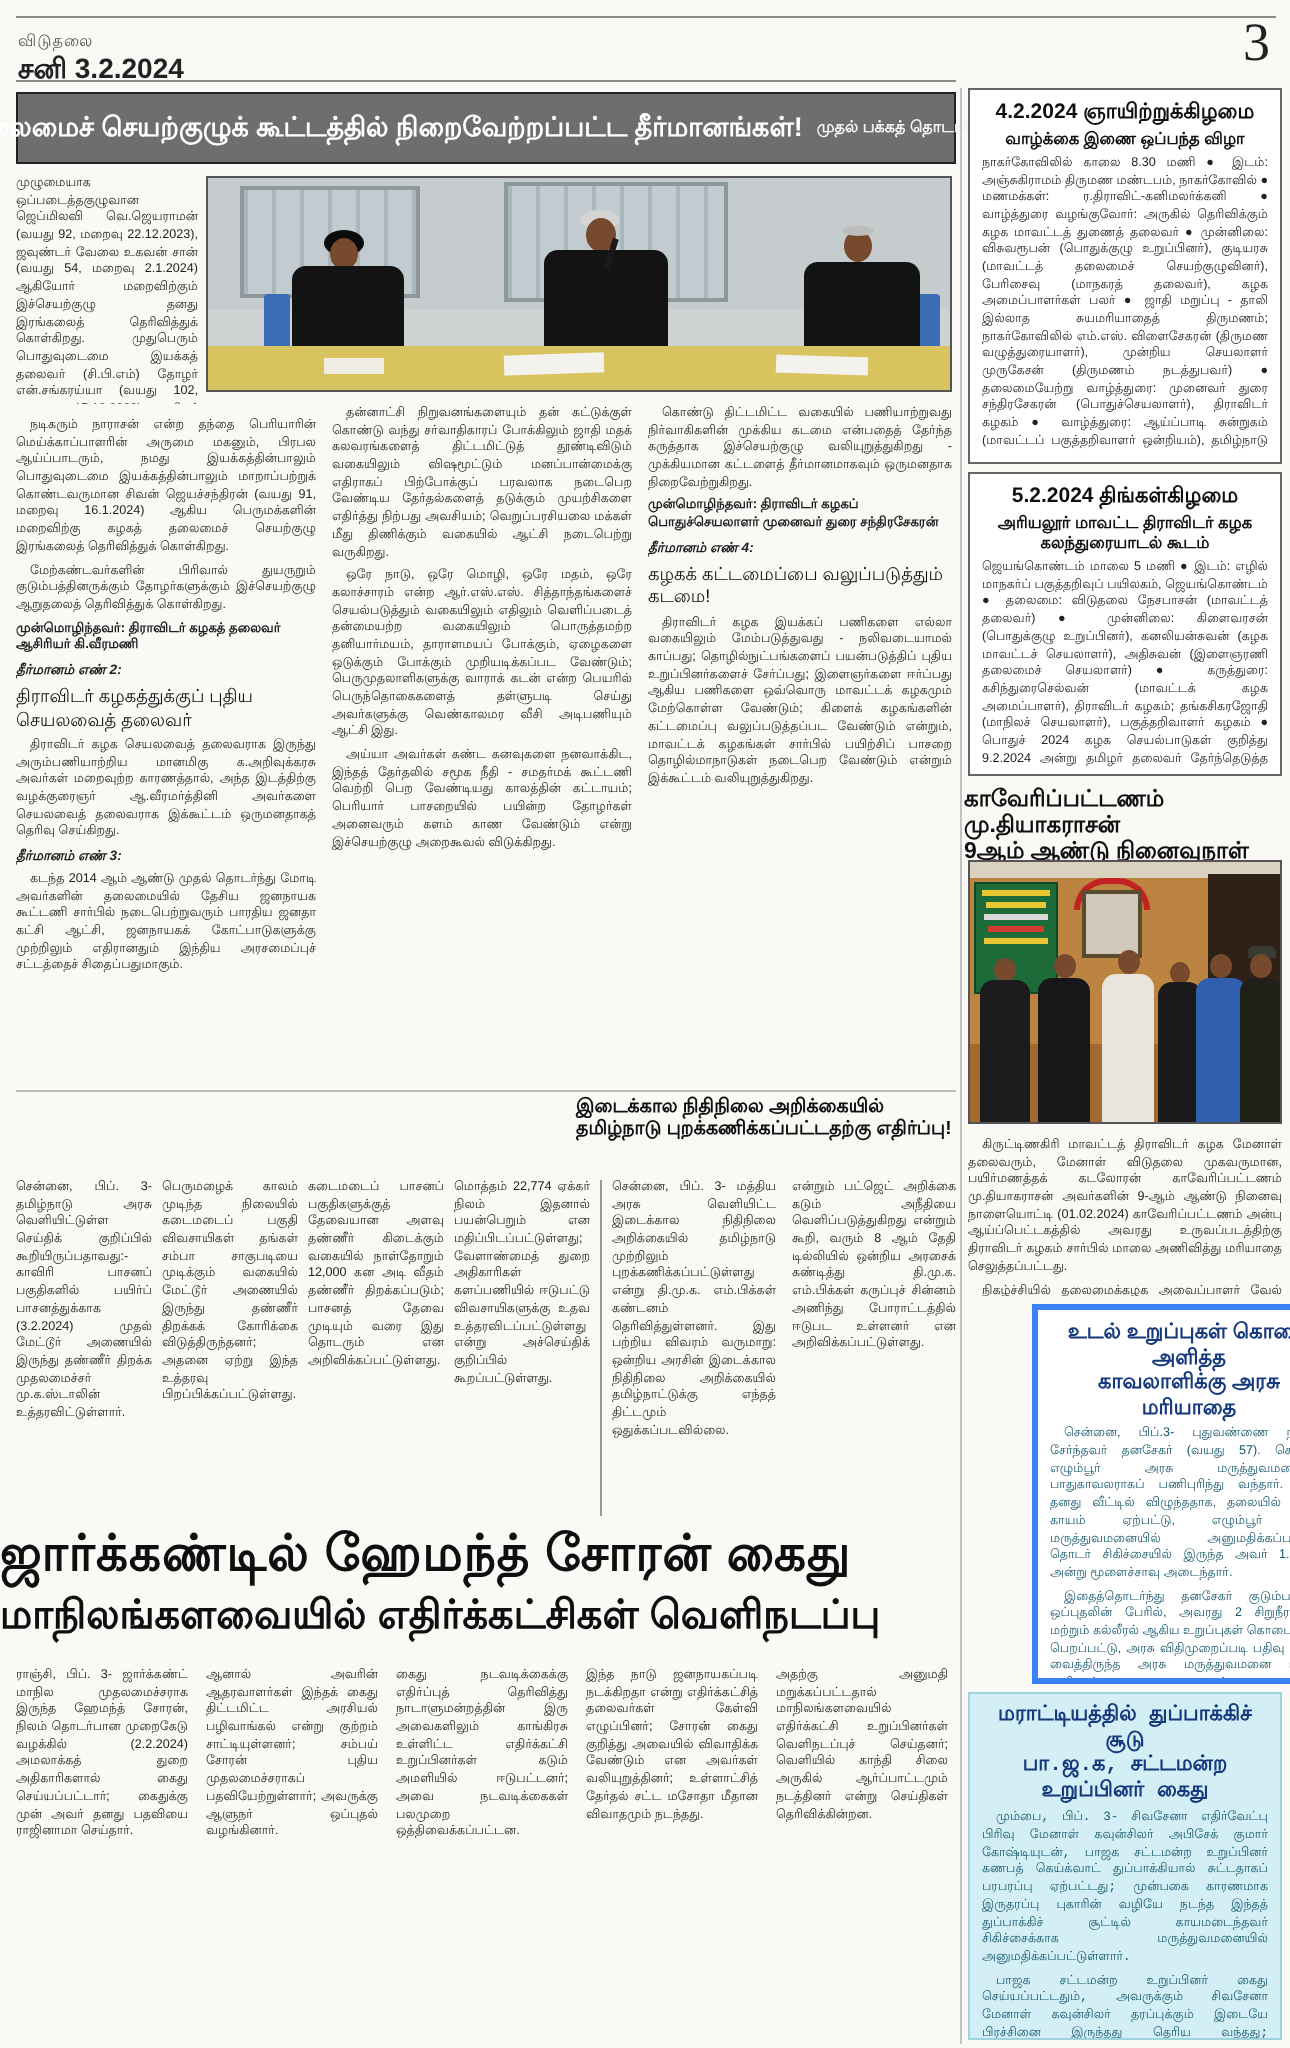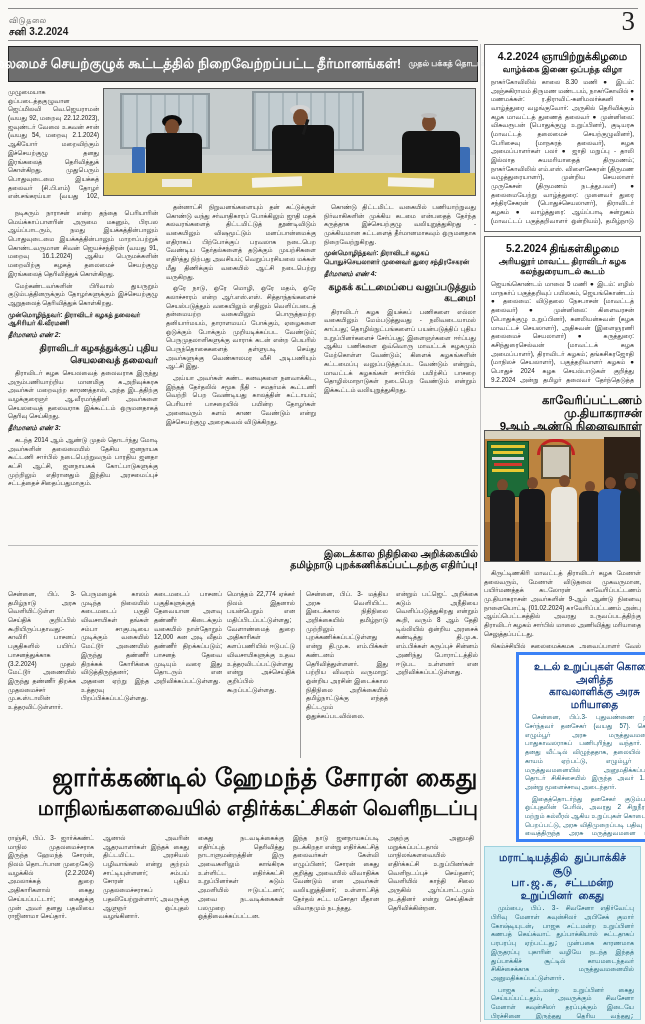--- a/index.html
+++ b/index.html
@@ -4,30 +4,30 @@
 <style>
   html,body{margin:0;padding:0;}
   body{background:#e8e6e1;font-family:"Liberation Sans","DejaVu Sans",sans-serif;}
   .page{position:relative;width:645px;height:1024px;background:#faf9f6;margin:0 auto;overflow:hidden;color:#1d1d1d;}
   .abs{position:absolute;}
   .hr{position:absolute;background:#8a8a8a;height:1px;}
   .vr{position:absolute;background:#9a9a9a;width:1px;}
   .t6{font-size:6.3px;line-height:1.38;text-align:justify;color:#222;overflow:hidden;}
   .teal{color:#14566b;}
   .masthead-paper{font-size:8px;color:#555;letter-spacing:.5px;}
-  .masthead-date{font-size:10px;font-weight:bold;color:#222;}
+  .masthead-date{font-size:14px;font-weight:bold;color:#222;}
   .pageno{font-family:"Liberation Serif","DejaVu Serif",serif;font-size:27px;color:#222;}
   .banner{background:#6e6e6e;border:1.5px solid #222;display:flex;align-items:center;justify-content:center;gap:7px;}
   .banner .main{color:#fff;font-weight:bold;font-size:13.5px;white-space:nowrap;}
   .banner .cont{color:#f2f2f2;font-weight:bold;font-size:8px;white-space:nowrap;}
-  .colhead{font-weight:bold;font-size:9px;text-align:right;line-height:1.25;color:#111;margin:3px 0 2px 0;}
+  .colhead{font-weight:normal;font-size:9px;text-align:left;line-height:1.25;color:#111;margin:3px 0 2px 0;}
   .collabel{font-weight:bold;font-size:6.8px;font-style:italic;margin-top:3px;}
   .proposer{font-weight:bold;font-size:6.6px;margin-top:3px;line-height:1.35;}
   .para{margin-top:3px;text-indent:7px;}
-  .headline-l{font-weight:bold;text-align:right;color:#0f0f0f;line-height:1.15;}
+  .headline-l{font-weight:bold;text-align:left;color:#0f0f0f;line-height:1.15;}
   .box{position:absolute;background:#fff;border:1px solid #666;padding:5px 6px;box-sizing:border-box;overflow:hidden;}
   .box-title{font-weight:bold;font-size:10.5px;text-align:center;color:#111;line-height:1.2;}
   .box-sub{font-weight:bold;font-size:8.2px;text-align:center;color:#111;line-height:1.25;margin-top:2px;}
   .organ-box{border:3px solid #3b82f6;margin-left:32px;}
   .cyan-box{background:#d3eff5;border:1px solid #9fd2de;font-family:Liberation Mono, monospace;}
   .navy{color:#15397c;}
   
   .photo{position:absolute;overflow:hidden;border:1px solid #555;box-sizing:border-box;}
   .photo1{background:linear-gradient(#c6cccd 0 62%, #cdd2d2 62% 100%);}
   .win{position:absolute;background:repeating-linear-gradient(90deg,#a9b6bb 0 2px,#c2ccd0 2px 14px),repeating-linear-gradient(0deg,#a9b6bb 0 2px,#c2ccd0 2px 12px);border:2px solid #8d989d;}

